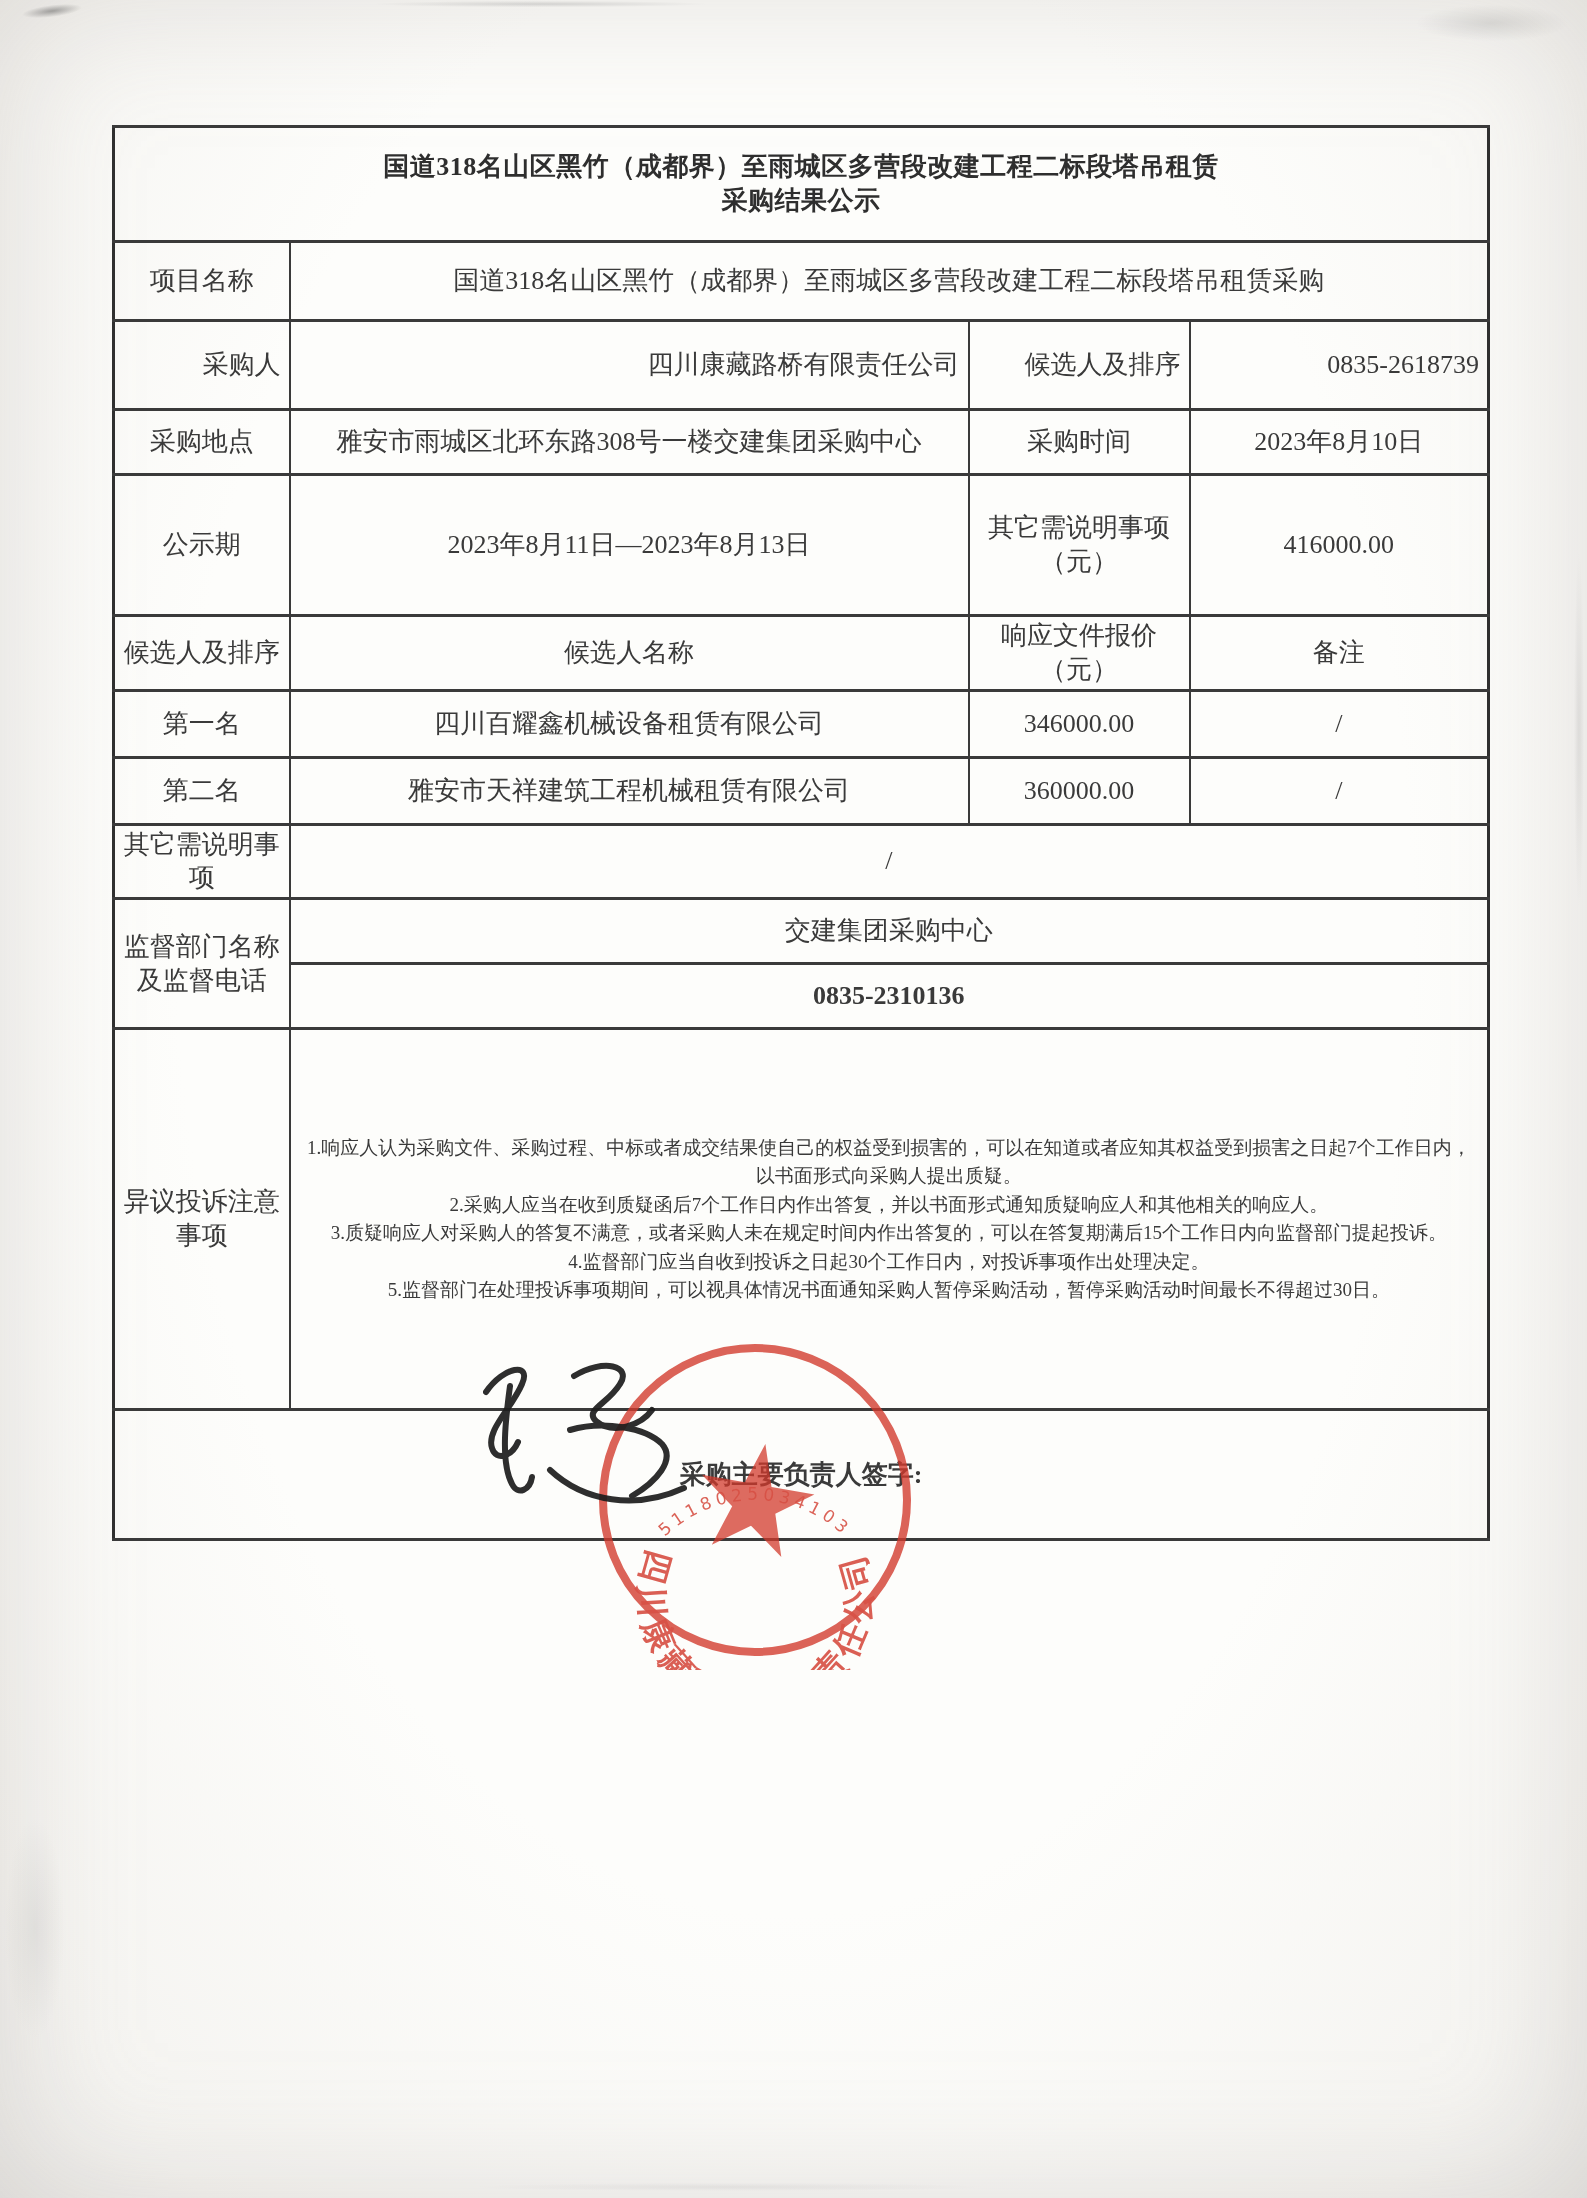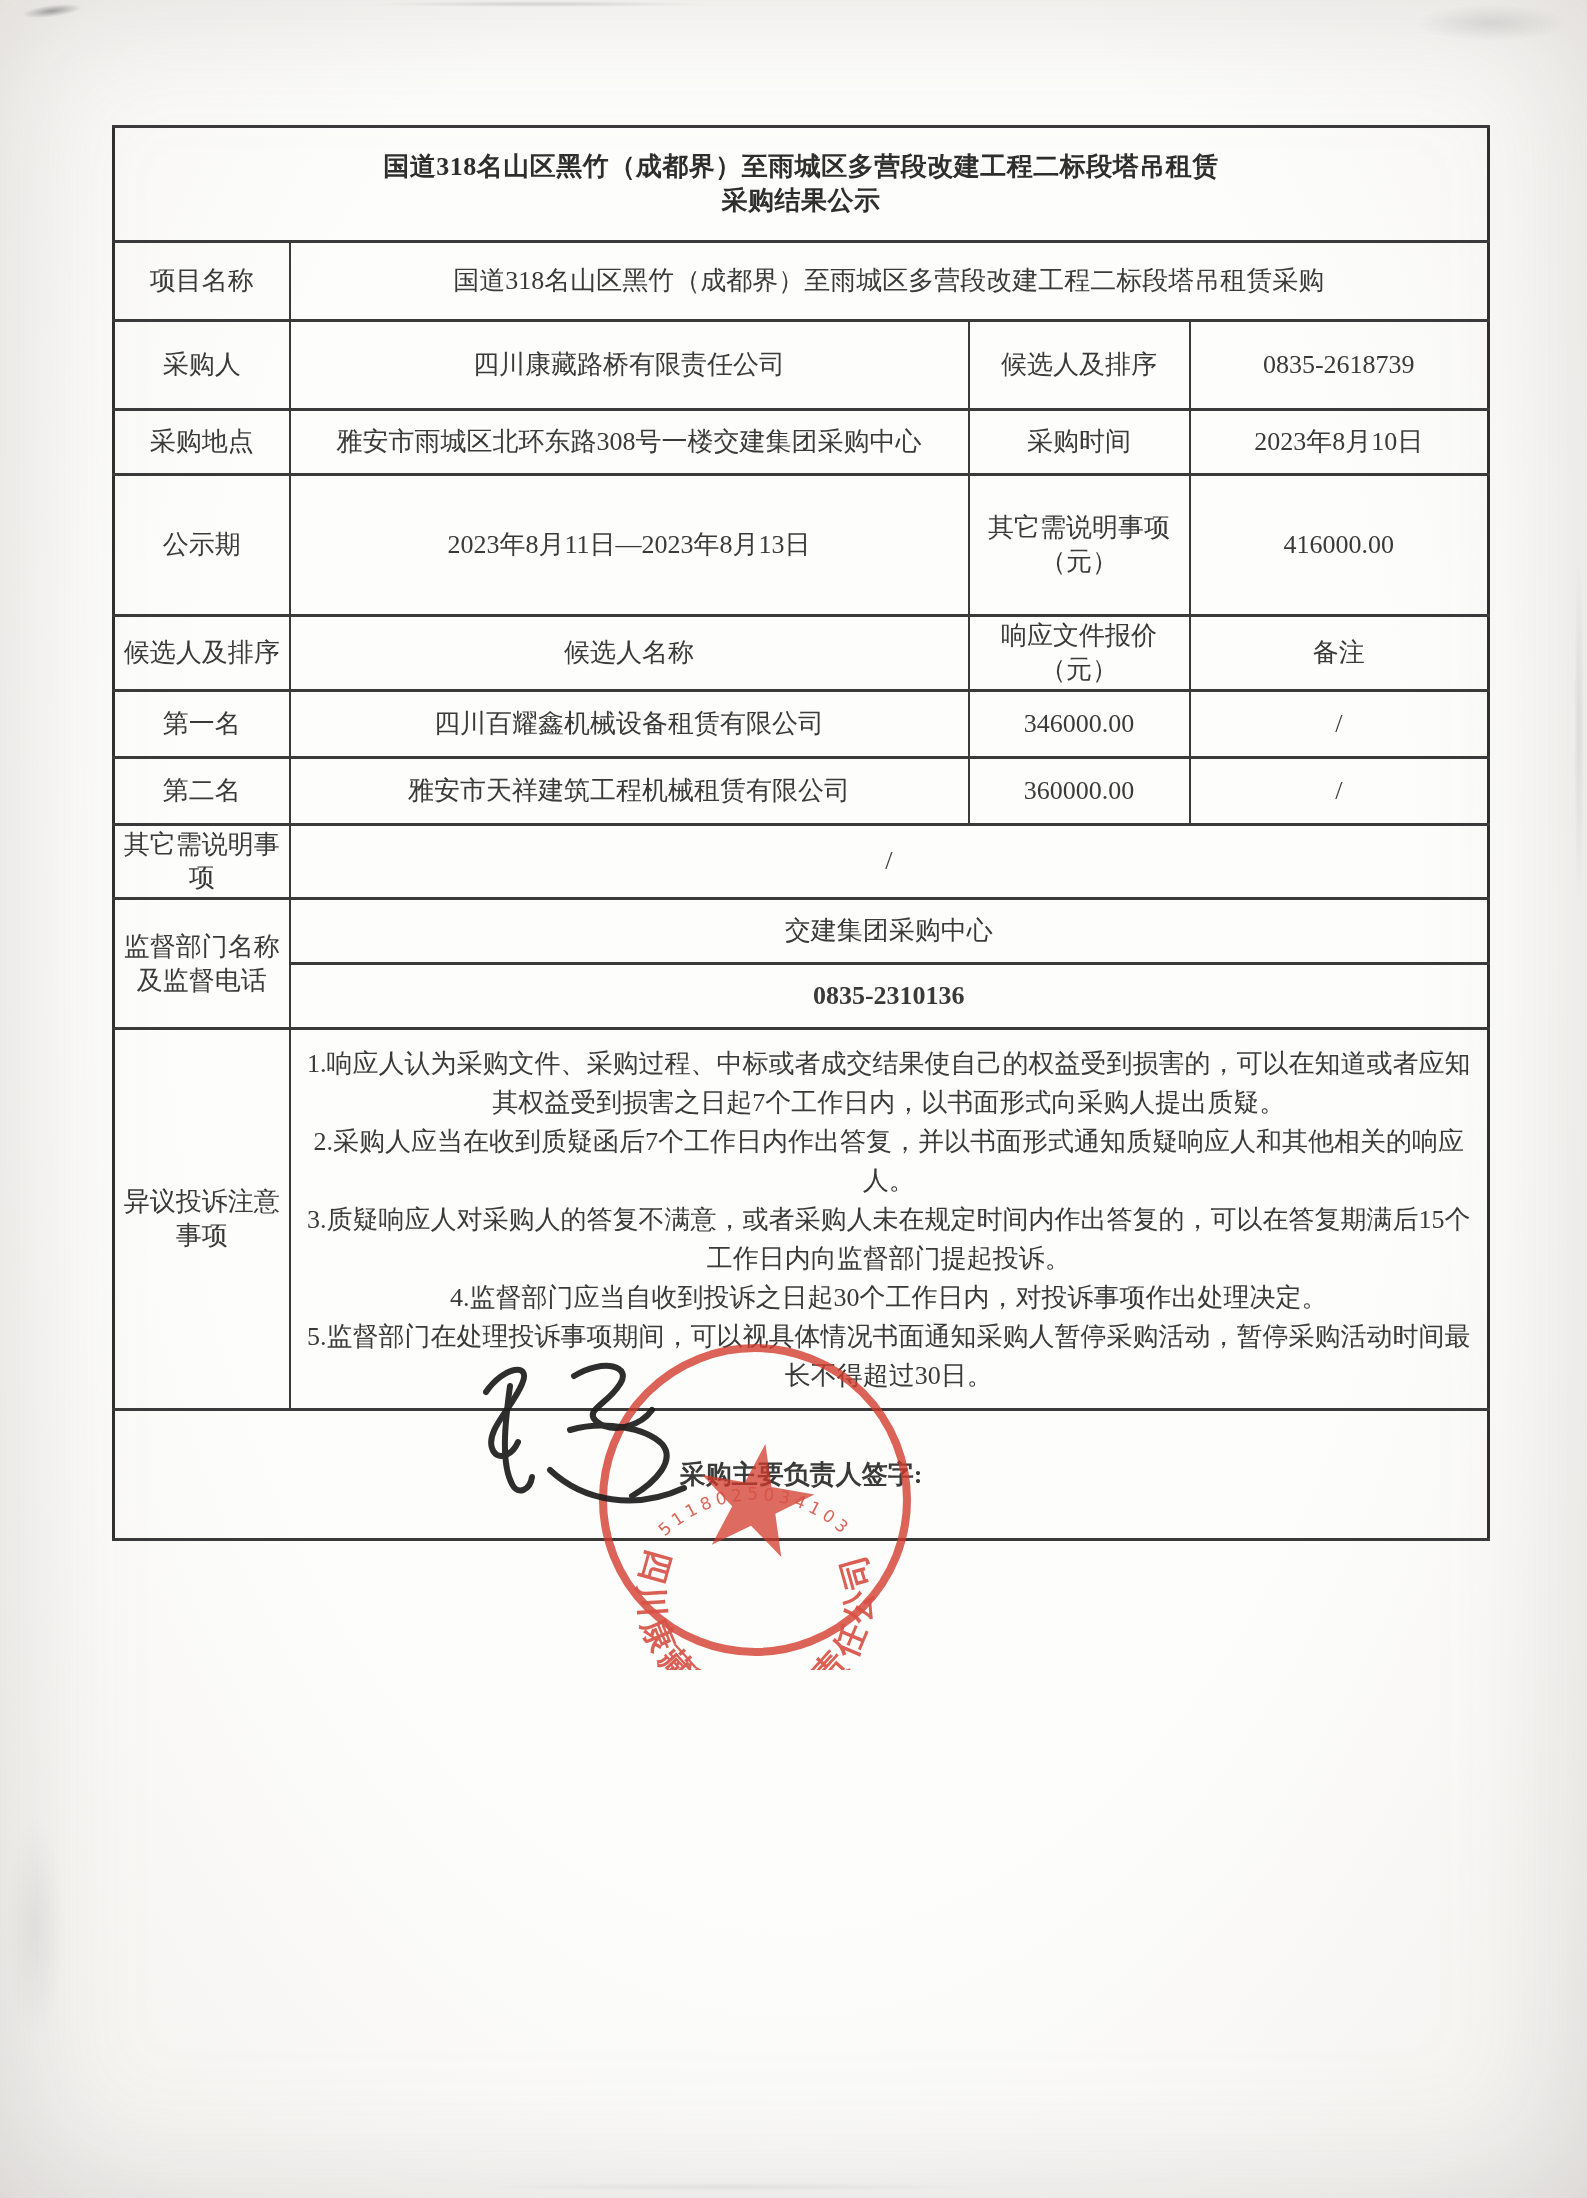--- a/index.html
+++ b/index.html
@@ -40,36 +40,36 @@
     border-top-width:3px;border-bottom-width:3px;
     text-align:center;vertical-align:middle;
     font-size:26px;line-height:1.3;
     padding:2px 8px;
     overflow:hidden;
   }
   td.label{font-size:27px;padding:2px 27px;line-height:1.35;}
   td.prewrap{white-space:pre-line;}
   tr.h-title   td{height:108px;}
   tr.h-project td{height:72px;}
-  tr.h-purch   td{height:82px;}
+  tr.h-purch   td{height:82px;text-align:right;}
   tr.h-loc     td{height:58px;}
   tr.h-pub     td{height:134px;}
   tr.h-chead   td{height:60px;}
   tr.h-cand    td{height:60px;}
   tr.h-other   td{height:66px;}
   tr.h-supa    td{height:58px;}
   tr.h-supb    td{height:58px;}
   tr.h-obj     td{height:374px;}
   tr.h-sign    td{height:123px;}
   td.title-cell{
     font-weight:bold;font-size:33px;color:#2e2e2e;line-height:1.55;
     letter-spacing:.5px;padding:4px 10px;
   }
   td.notes-cell{text-align:left;vertical-align:middle;padding:10px 14px;}
-  .note-item{font-size:26px;line-height:1.5;color:#3a3a3a;}
+  .note-item{font-size:19px;line-height:1.5;color:#3a3a3a;}
   td.slash-cell{font-size:32px;}
   td.sign-cell{text-align:left;padding-left:20px;font-size:27px;font-weight:bold;}
   td.thin-top{border-top-width:2px;font-weight:bold;}
 
   .overlay{position:absolute;pointer-events:none;}
   #signature-svg{left:452px;top:1350px;z-index:6;}
   #stamp-svg{left:585px;top:1330px;z-index:5;opacity:.88;}
   .stamp-arc-text{font-family:"Liberation Serif","DejaVu Serif",serif;font-weight:bold;}
 </style>
 </head>

